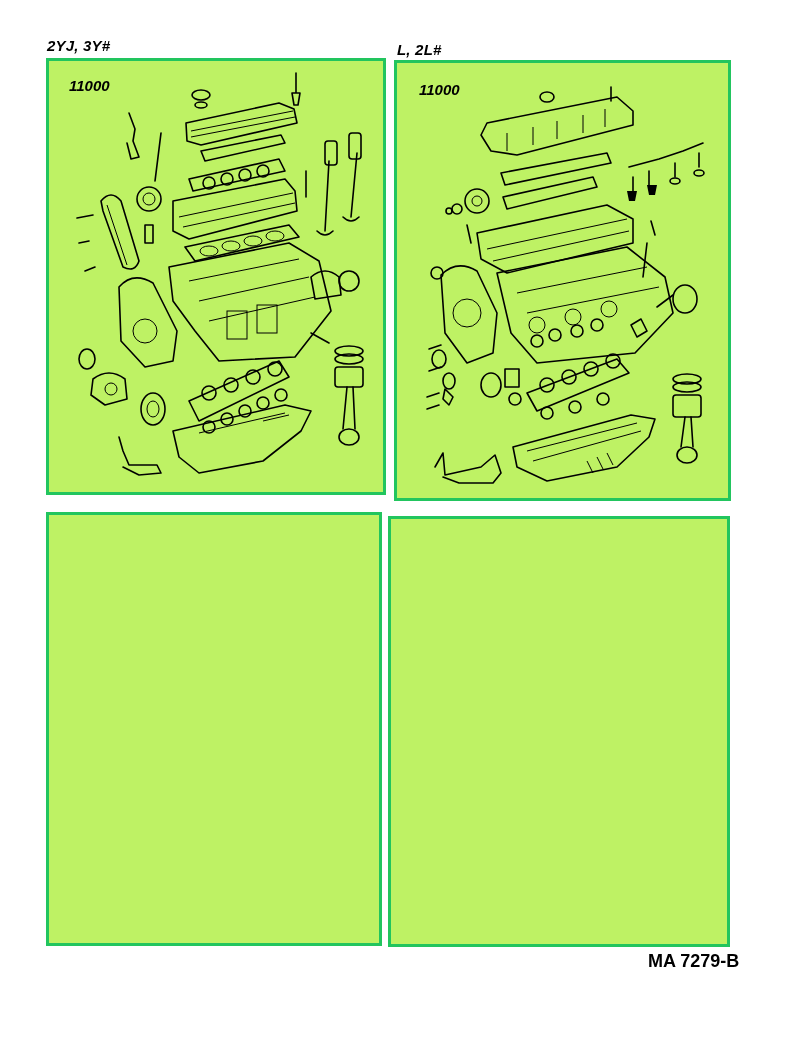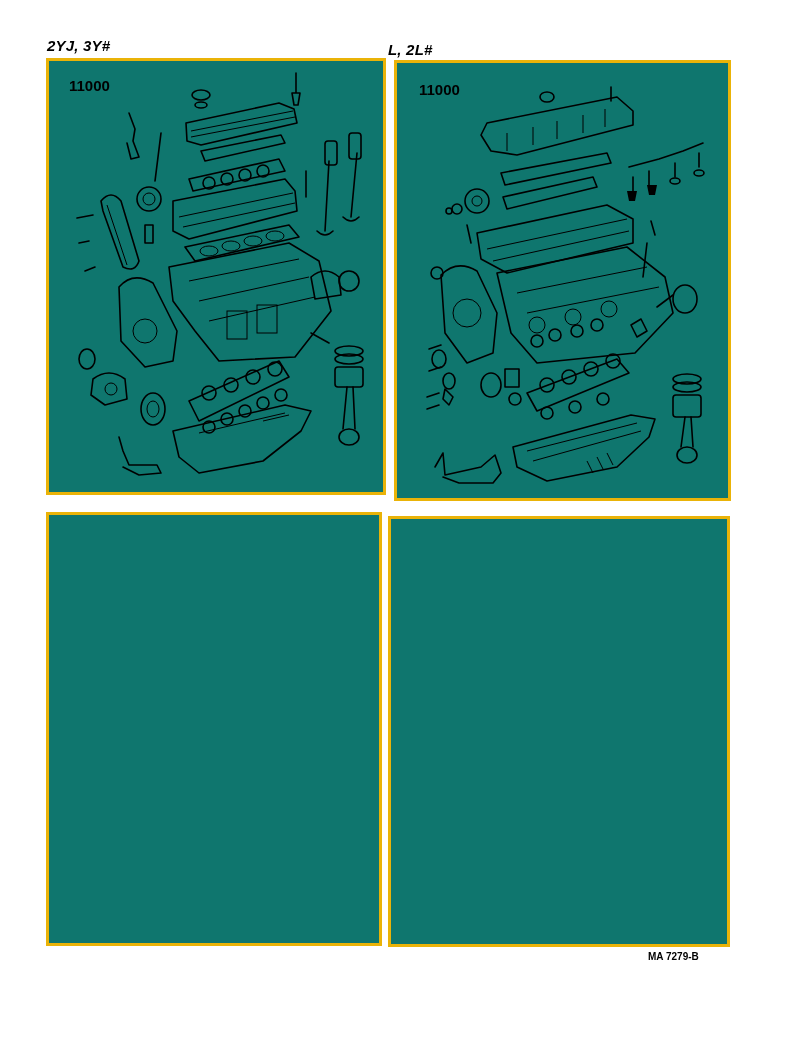--- a/index.html
+++ b/index.html
@@ -1,31 +1,31 @@
 <!DOCTYPE html>
 <html><head>
 <meta charset="utf-8">
 <style>
   html, body { margin:0; padding:0; background:#ffffff; }
   body { width:800px; height:1046px; position:relative; overflow:hidden; font-family:"Liberation Sans", sans-serif; color:#000; }
   .caption { position:absolute; font-size:15px; font-weight:bold; letter-spacing:0.2px;font-style:italic; }
-  .frame { position:absolute; border:3px solid #eab308; box-sizing:border-box; background:#0f766e; }
+  .frame { position:absolute; border:3px solid #22c55e; box-sizing:border-box; background:#bef264;font-style:italic; }
   .partno { position:absolute; font-size:15px; font-weight:bold; }
   .drawing { position:absolute; }
-  .footer { position:absolute; font-size:10px; font-weight:bold; }
+  .footer { position:absolute; font-size:18px; font-weight:bold; }
   svg { display:block; }
   .ln { fill:none; stroke:#000; stroke-width:1.6; stroke-linejoin:round; stroke-linecap:round; }
   .thin { fill:none; stroke:#000; stroke-width:1; }
   .blk { fill:#000; }
 </style>
 </head>
 <body>
 
 <div class="caption" style="left:47px; top:37px;">2YJ, 3Y#</div>
-<div class="caption" style="left:388px; top:41px;">L, 2L#</div>
+<div class="caption" style="left:397px; top:41px;">L, 2L#</div>
 
 <div class="frame" style="left:46px; top:58px; width:340px; height:437px;">
   <div class="partno" style="left:20px; top:16px;">11000</div>
   <div class="drawing" style="left:0; top:0;">
     <svg width="334" height="431" viewBox="0 0 334 431">
 
       <path class="ln" d="M137 62 L230 42 L245 48 L248 62 L152 84 L138 80 Z"></path>
       <path class="thin" d="M142 70 L244 50 M142 76 L246 56"></path>
       <ellipse class="ln" cx="152" cy="34" rx="9" ry="5"></ellipse>
       <ellipse class="ln" cx="152" cy="44" rx="6" ry="3"></ellipse>

